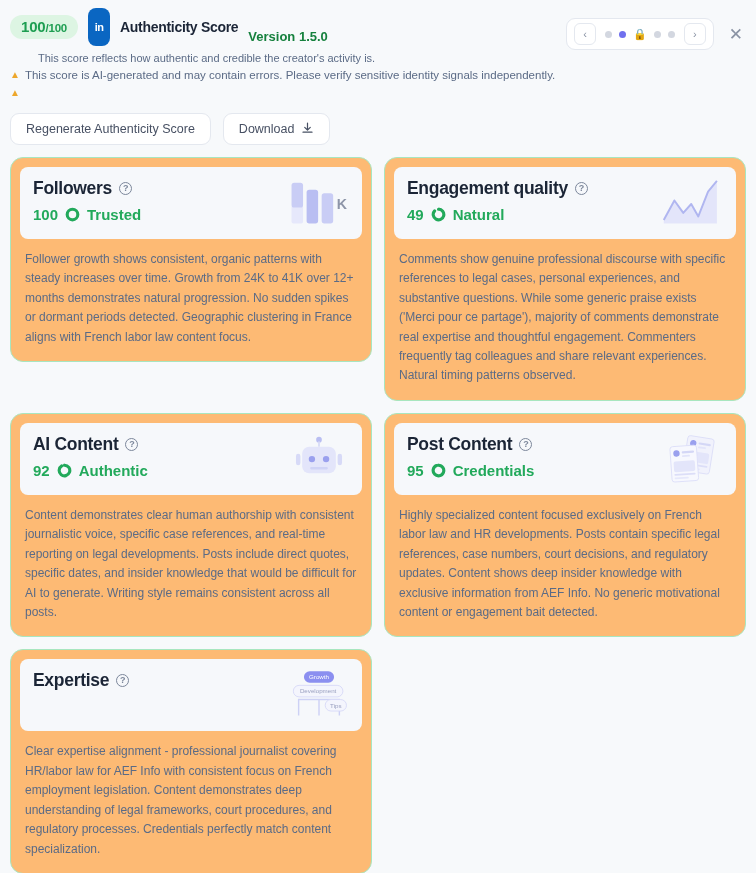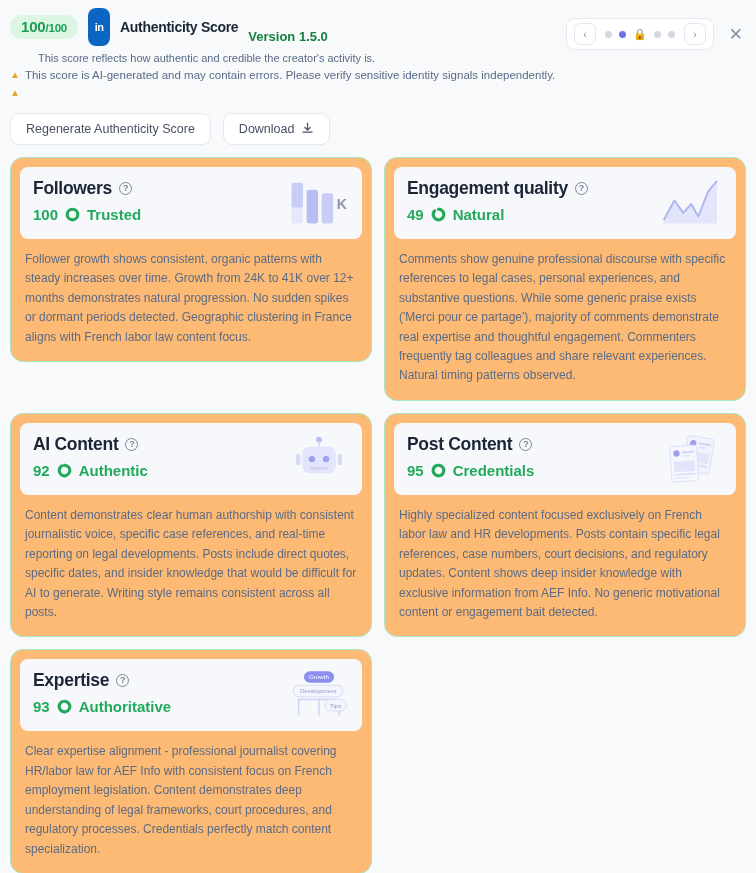--- a/index.html
+++ b/index.html
@@ -249,27 +249,20 @@
       </div>
       <div class="card-body">Highly specialized content focused exclusively on French labor law and HR developments. Posts contain specific legal references, case numbers, court decisions, and regulatory updates. Content shows deep insider knowledge with exclusive information from AEF Info. No generic motivational content or engagement bait detected.</div>
     </div>
 
     <div class="card">
       <div class="card-head">
         <div class="card-title">
           <span>Expertise</span>
           <span class="q-ico">?</span>
         </div>
-        <div class="card-score">
-          <span class="score-num">93</span>
-          <svg width="15" height="15" viewBox="0 0 24 24">
-            <path d="M12 3.5a8.5 8.5 0 1 1-3.6 0.8" fill="none" stroke="#22a95b" stroke-width="5" stroke-linecap="round"></path>
-          </svg>
-          <span class="score-label">Authoritative</span>
-        </div>
         <svg class="card-ico" viewBox="0 0 70 60">
           <path d="M12 52 V34 H58 V52 M35 34 V52" stroke="#cdd1f5" stroke-width="1.6" fill="none"></path>
           <rect x="18" y="2" width="34" height="13" rx="6.5" fill="#8b8ff0"></rect>
           <text x="35" y="11" text-anchor="middle" font-family="Liberation Sans, sans-serif" font-size="7" fill="#ffffff">Growth</text>
           <rect x="6" y="18" width="56" height="13" rx="6.5" fill="#f4f5fd" stroke="#d6d9f7" stroke-width="1"></rect>
           <text x="34" y="27" text-anchor="middle" font-family="Liberation Sans, sans-serif" font-size="7" fill="#9aa0c0">Development</text>
           <rect x="42" y="34" width="24" height="13" rx="6.5" fill="#f4f5fd" stroke="#d6d9f7" stroke-width="1"></rect>
           <text x="54" y="43" text-anchor="middle" font-family="Liberation Sans, sans-serif" font-size="7" fill="#9aa0c0">Tips</text>
         </svg>
       </div>

